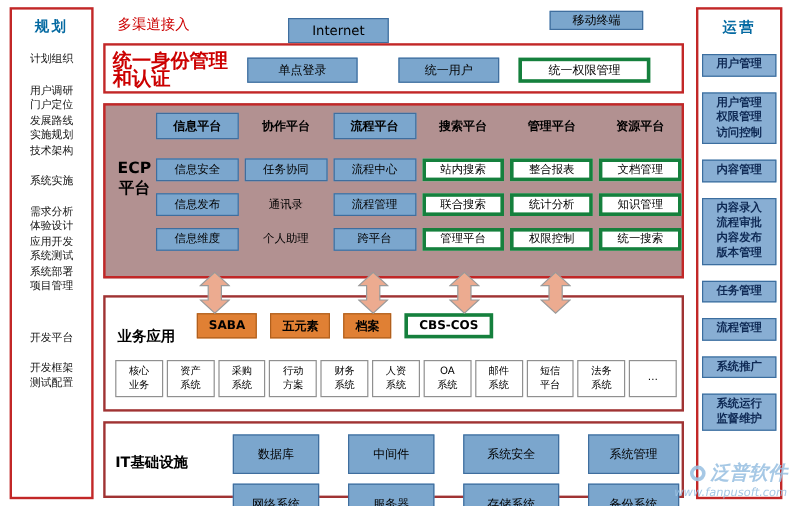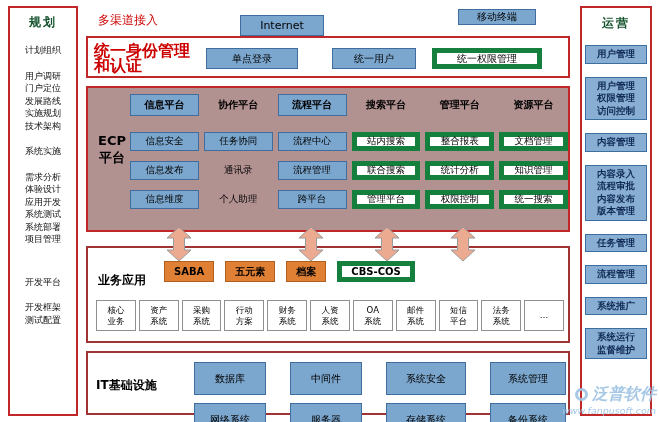--- a/index.html
+++ b/index.html
@@ -6,31 +6,31 @@
   body { font-family:"DejaVu Sans","Liberation Sans",sans-serif; background:#fff; }
   .canvas { position:relative; width:660px; height:422px; background:#fff; overflow:hidden; }
   .panel { position:absolute; background:#fff; }
   .pre { white-space:pre-line; }
 
   
   .sidebar-left { left:8px; top:6px; width:70px; height:410px; border:2px solid #c22727;
     display:flex; flex-direction:column; align-items:center; padding:6px 2px; }
   .sidebar-right { left:580px; top:6px; width:72px; height:410px; border:2px solid #c22727;
     display:flex; flex-direction:column; align-items:center; padding:7px 3px; gap:13px; }
-  .side-title { color:#14532d; font-weight:bold; font-size:12px; letter-spacing:2px; }
+  .side-title { color:#0369a1; font-weight:bold; font-size:12px; letter-spacing:2px; }
   .sb-group { margin-top:13px; display:flex; flex-direction:column; align-items:center; }
   .sb-group.big-gap { margin-top:30px; }
   .sb-item { font-size:9px; line-height:12.5px; color:#111; white-space:nowrap; }
   .rs-box { background:#88aed3; border:1px solid #3c6e9f; color:#0f2a55; font-weight:bold;
     font-size:9.5px; line-height:12.5px; text-align:center; padding:2px 1px; width:62px; }
 
   
   .btn { display:flex; align-items:center; justify-content:center; font-size:10px; color:#000; }
   .btn-blue { background:#7ba6cd; border:1px solid #3f6e9e; }
-  .btn-white { background:#ffffff; border:5px solid #15803d; }
+  .btn-white { background:#ffffff; border:3px solid #15803d; }
   .btn-orange { background:#e08034; border:1px solid #b05f1d; }
 
   
   .top-label { position:absolute; left:98px; top:12px; color:#cc0000; font-weight:normal; font-size:12px; }
   .internet-btn { position:absolute; left:240px; top:15px; width:84px; height:21px; font-size:11px; }
   .mobile-btn { position:absolute; left:458px; top:9px; width:78px; height:16px; }
 
   
   .auth-panel { left:86px; top:36px; width:484px; height:42px; border:2px solid #c22727; }
   .auth-label { position:absolute; left:6px; top:5px; color:#cc0000; font-weight:bold; font-size:16px; line-height:15px; }

